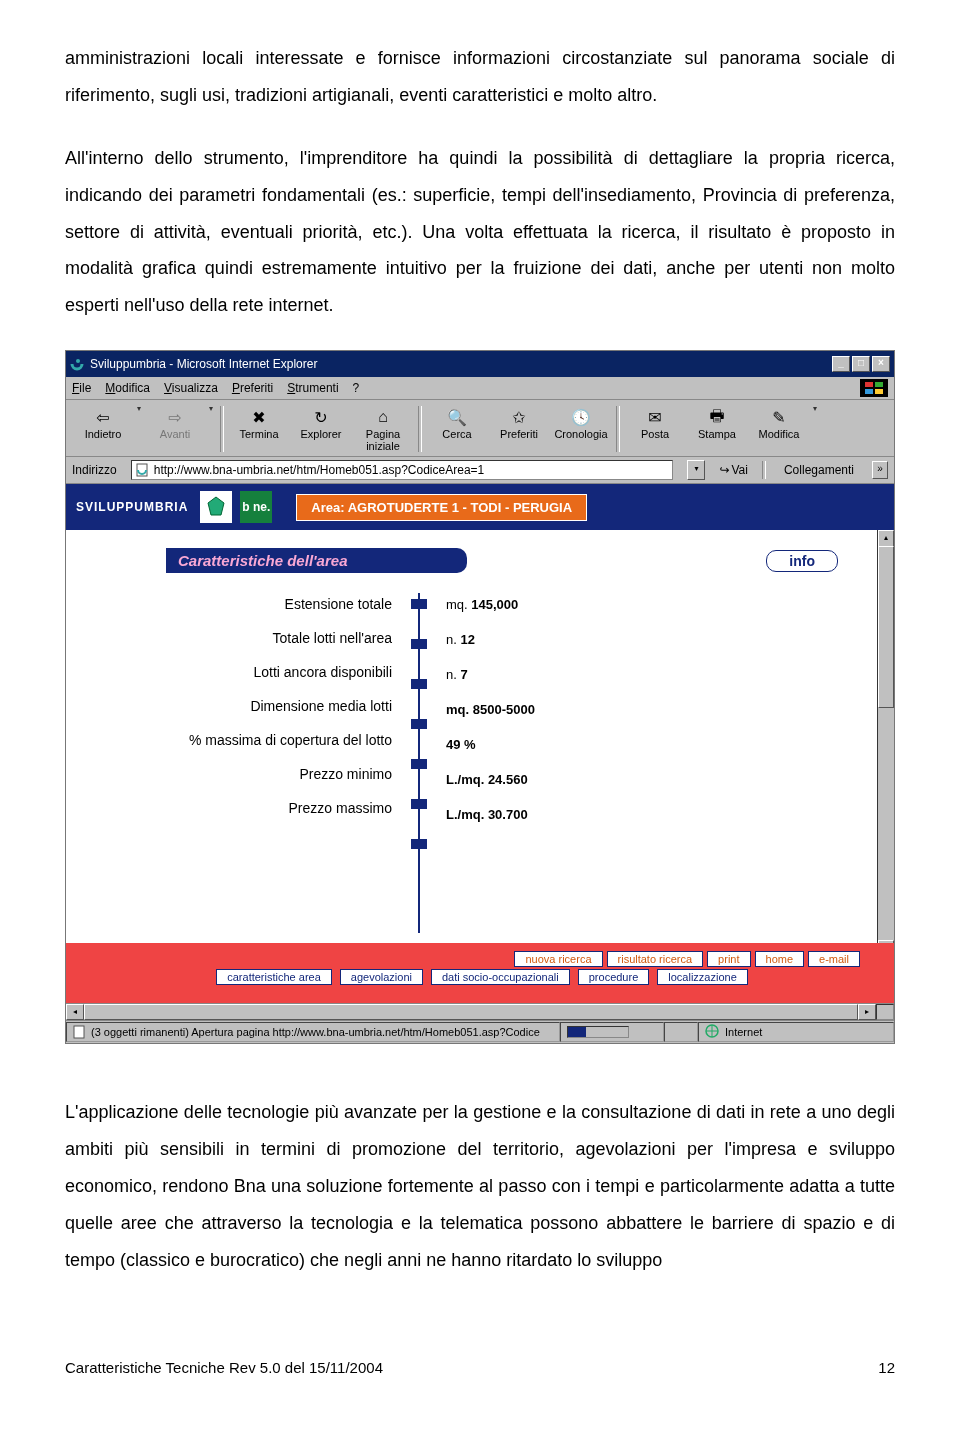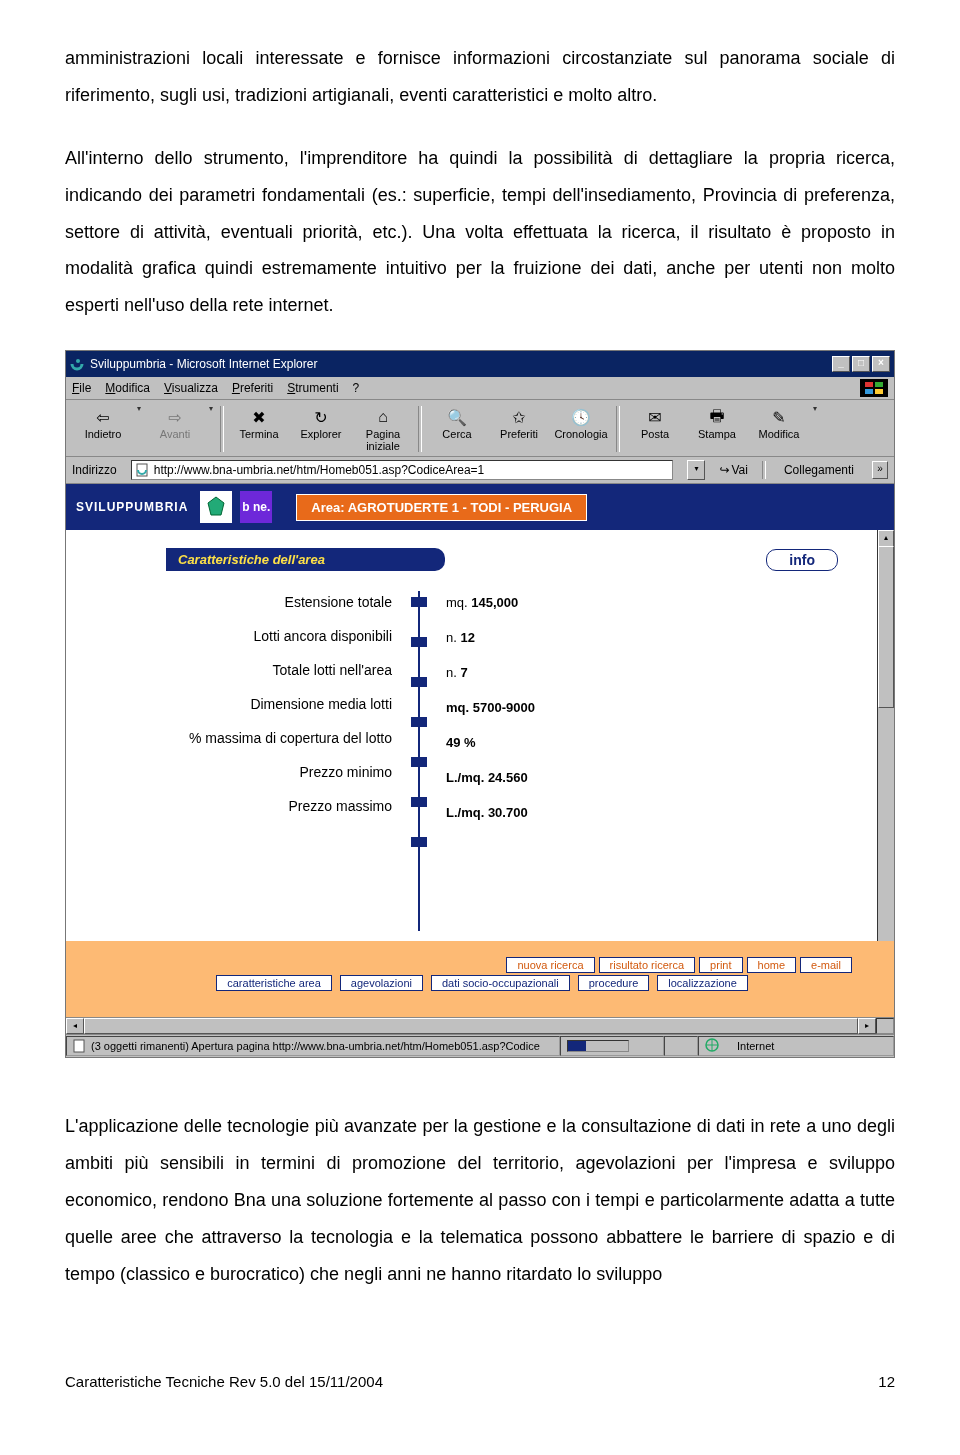--- a/index.html
+++ b/index.html
@@ -148,42 +148,42 @@
     display:flex; align-items:center;
     padding-left: 10px;
     color:#fff;
   }
   .brand-label { font-weight:bold; letter-spacing:1px; font-size:12px; margin-right:12px; }
   .brand-logo {
     width: 32px; height:32px; background:#fff; margin-right:8px;
     display:flex; align-items:center; justify-content:center;
   }
   .brand-logo2 {
-    width: 32px; height:32px; background:#6d28d9;
+    width: 32px; height:32px; background:#15803d;
     display:flex; align-items:center; justify-content:center;
     font-weight:bold; color:#fff;
   }
   .area-pill {
     margin-left: 24px;
     background:#e86a1a;
     border:1px solid #fff;
     color:#fff; font-weight:bold;
     font-size:13px;
     padding: 5px 14px;
   }
   .subtitle-row {
     display:flex; align-items:center;
     padding: 18px 16px 8px 100px;
     justify-content: space-between;
   }
   .subtitle-pill {
-    background:#13277a; color:#fde047;
+    background:#13277a; color:#f9a8d4;
     font-weight:bold; font-style:italic;
     padding:4px 120px 4px 12px;
-    font-size:13px;
+    font-size:15px;
     border-radius: 0 10px 10px 0;
   }
   .info-pill {
     border:1px solid #13277a;
     border-radius: 10px;
     padding:2px 22px;
     color:#13277a;
     font-weight:bold;
     font-size:14px;
     margin-right: 40px;
@@ -229,22 +229,22 @@
     text-align:center; font-size:8px; line-height:14px;
   }
   .vscroll-thumb {
     position:absolute; left:0; right:0; top:16px; height:160px;
     background:#c0c0c0;
     border-top:1px solid #fff; border-left:1px solid #fff;
     border-right:1px solid #555; border-bottom:1px solid #555;
   }
   .bottom-nav {
     position:relative;
-    background:#fdba74;
-    padding: 16px;
+    background:#ef4444;
+    padding: 8px;
   }
   .bottom-nav-inner {
     display:flex; justify-content:flex-end; flex-wrap:wrap;
     padding-right: 26px;
   }
   .nav-pill {
     background:#fff;
     border:1px solid #13277a;
     padding:1px 10px;
     font-size:11px; color:#13277a;
@@ -287,21 +287,21 @@
     border:1px inset #999;
     height:18px;
     display:flex; align-items:center;
     padding:0 6px;
     background:#c0c0c0;
   }
   .status-main { flex: 0 0 480px; }
   .status-prog { flex: 0 0 90px; display:flex; align-items:center; }
   .prog-bar { width:60px; height:10px; background:#c0c0c0; border:1px inset #888; position:relative; }
   .prog-fill { position:absolute; left:0; top:0; bottom:0; width:18px; background:#13277a; }
-  .status-right { flex:1; display:flex; align-items:center; gap:18px; }
+  .status-right { flex:1; display:flex; align-items:center; gap:6px; }
   .ie-icon {
     width:14px; height:14px;
     display:inline-block;
   }
   .footer-row {
     display:flex; justify-content:space-between;
     font-size:15px;
     margin-top: 80px;
   }
 </style>
@@ -440,43 +440,43 @@
       </div>
 
       <div class="subtitle-row">
         <div class="subtitle-pill">Caratteristiche dell'area</div>
         <div class="info-pill">info</div>
       </div>
 
       <div class="data-area">
         <div class="data-labels">
           <div>Estensione totale</div>
+          <div>Totale lotti nell'area</div>
           <div>Lotti ancora disponibili</div>
-          <div>Totale lotti nell'area</div>
           <div>Dimensione media lotti</div>
           <div>% massima di copertura del lotto</div>
           <div>Prezzo minimo</div>
           <div>Prezzo massimo</div>
         </div>
         <div class="data-spine">
           <div class="spine-line">
             <div class="spine-block" style="top:6px"></div>
             <div class="spine-block" style="top:46px"></div>
             <div class="spine-block" style="top:86px"></div>
             <div class="spine-block" style="top:126px"></div>
             <div class="spine-block" style="top:166px"></div>
             <div class="spine-block" style="top:206px"></div>
             <div class="spine-block" style="top:246px"></div>
           </div>
         </div>
         <div class="data-values">
           <div><span>mq.</span> <b>145,000</b></div>
           <div><span>n.</span> <b>12</b></div>
           <div><span>n.</span> <b>7</b></div>
-          <div><b>mq. 5700-9000</b></div>
+          <div><b>mq. 8500-5000</b></div>
           <div><b>49 %</b></div>
           <div><b>L./mq. 24.560</b></div>
           <div><b>L./mq. 30.700</b></div>
         </div>
       </div>
 
       <div class="vscroll">
         <div class="vscroll-btn">▴</div>
         <div class="vscroll-thumb"></div>
         <div class="vscroll-btn">▾</div>

